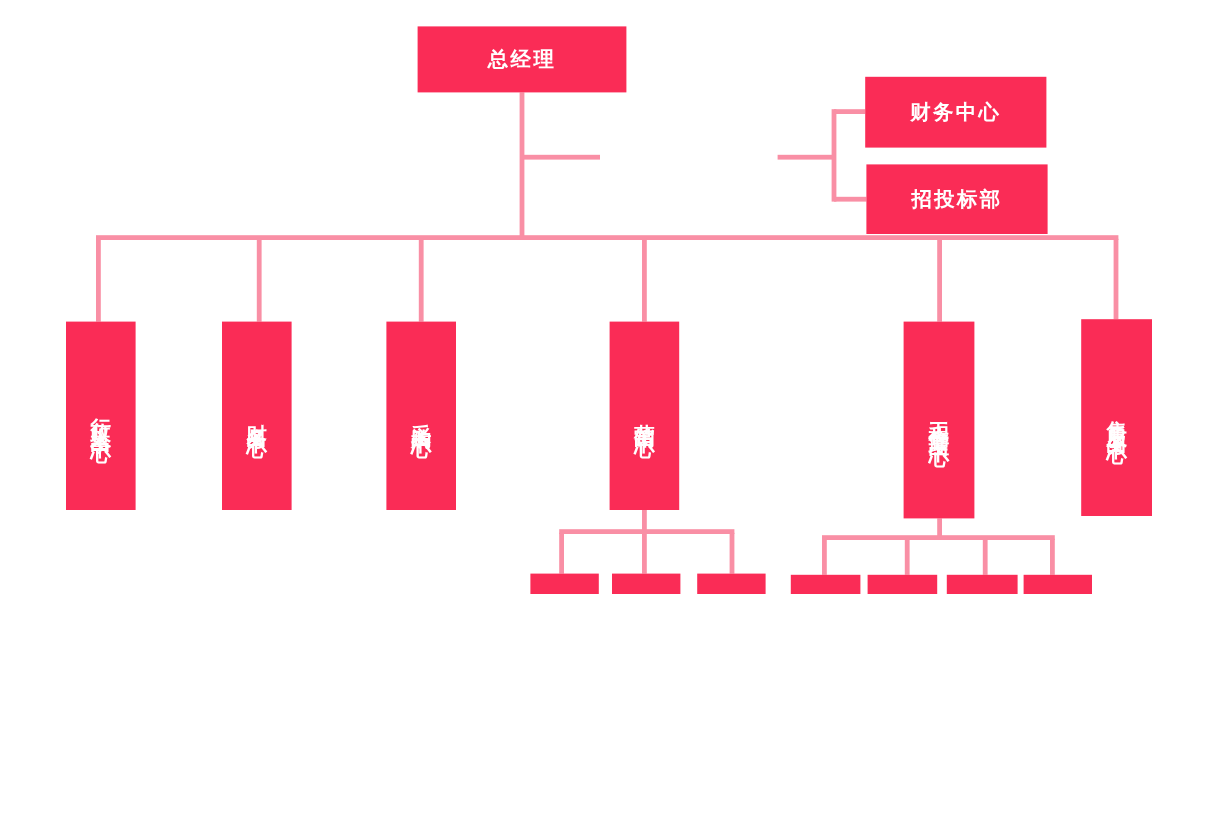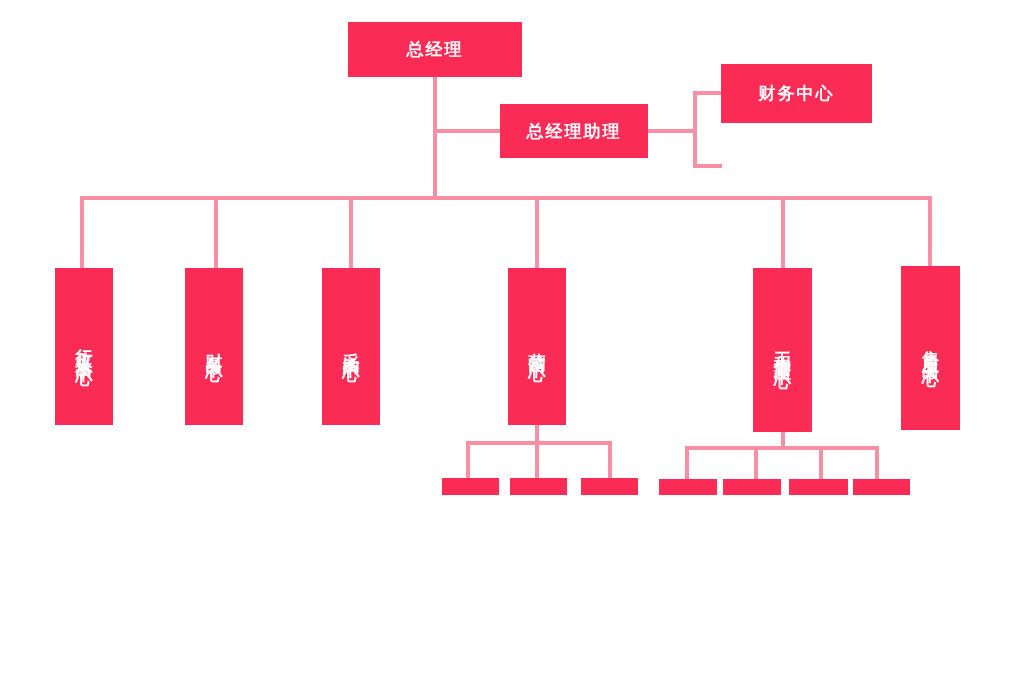--- a/index.html
+++ b/index.html
@@ -67,22 +67,22 @@
   <div class="line" style="left:608px; top:444px; width:4px; height:34px;"></div>
 
   <div class="line" style="left:781px; top:432px; width:4px; height:18px;"></div>
   <div class="line" style="left:685px; top:446px; width:194px; height:4px;"></div>
   <div class="line" style="left:685px; top:449px; width:4px; height:30px;"></div>
   <div class="line" style="left:754px; top:449px; width:4px; height:30px;"></div>
   <div class="line" style="left:819px; top:449px; width:4px; height:30px;"></div>
   <div class="line" style="left:875px; top:449px; width:4px; height:30px;"></div>
 
   <div class="node node-h" style="left:348px; top:22px; width:174px; height:55px;">总经理</div>
-  <div class="node node-h" style="left:500px; top:104px; width:148px; height:54px;">总经理助理</div>
   <div class="node node-h" style="left:721px; top:64px; width:151px; height:59px;">财务中心</div>
+  <div class="node node-h" style="left:722px; top:137px; width:151px; height:58px;">招投标部</div>
 
   <div class="node node-v" style="left:55px; top:268px; width:58px; height:157px;">行政人事中心</div>
   <div class="node node-v" style="left:185px; top:268px; width:58px; height:157px;">财务中心</div>
   <div class="node node-v" style="left:322px; top:268px; width:58px; height:157px;">采购中心</div>
   <div class="node node-v" style="left:508px; top:268px; width:58px; height:157px;">营销中心</div>
   <div class="node node-v" style="left:753px; top:268px; width:59px; height:164px;">工程管理中心</div>
   <div class="node node-v" style="left:901px; top:266px; width:59px; height:164px;">售后服务中心</div>
 
   <div class="node node-v" style="left:442px; top:478px; width:57px; height:184px;">成都总公司</div>
   <div class="node node-v" style="left:510px; top:478px; width:57px; height:184px;">重庆办事处</div>

